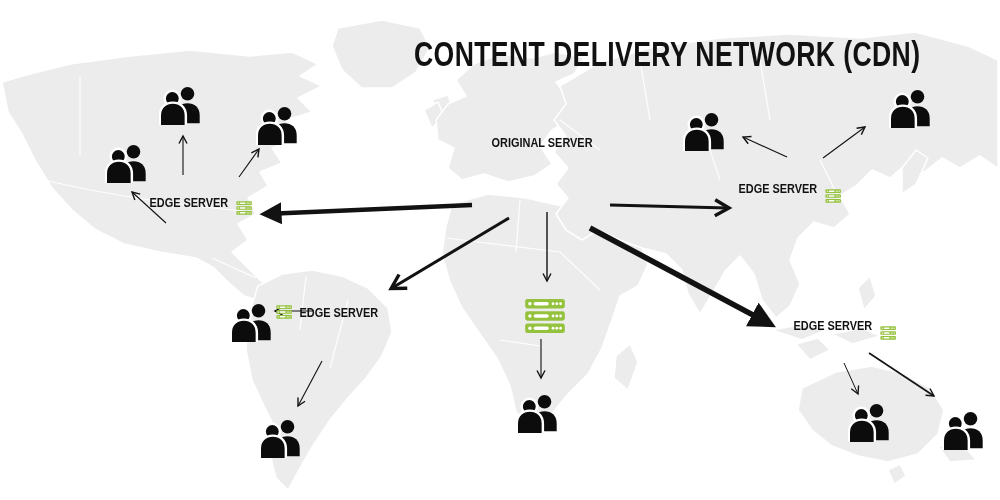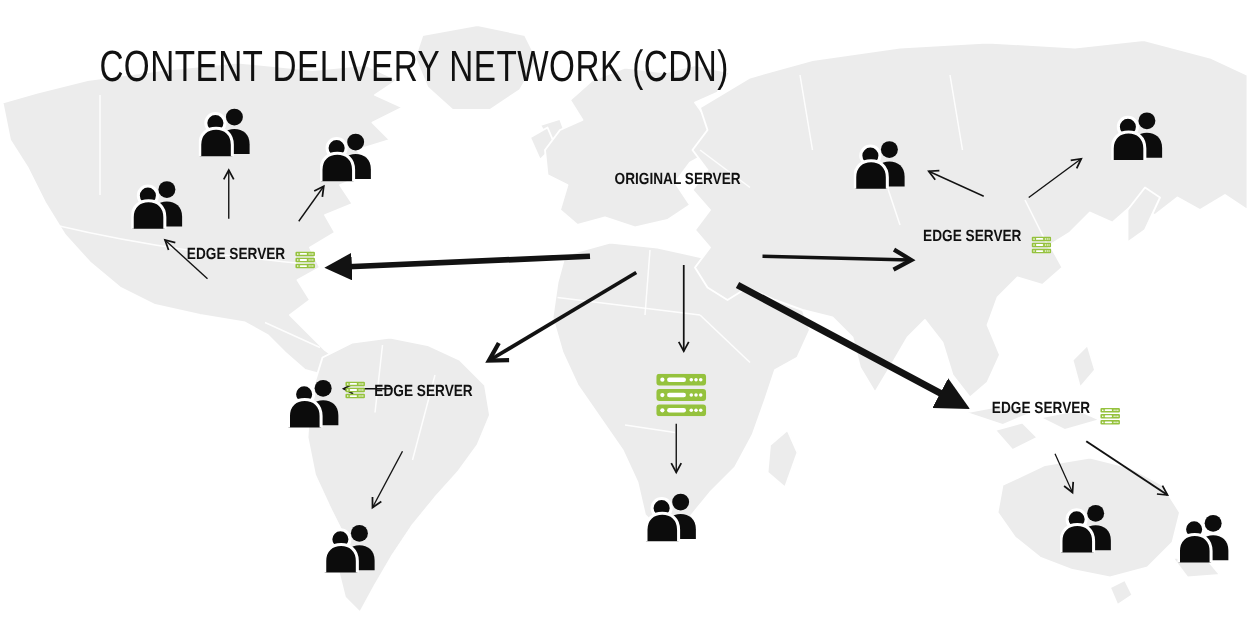--- a/index.html
+++ b/index.html
@@ -8,22 +8,22 @@
     --continent-gray:#ececec;
     --border-white:#ffffff;
     --background:#ffffff;
     --text-black:#111111;
   }
   html,body{margin:0;padding:0;}
   body{font-family:"Liberation Sans",sans-serif;background:#fff;}
   .stage{position:relative;width:1000px;height:500px;background:var(--background);overflow:hidden;}
   .stage svg{display:block;}
   .layer{position:absolute;left:0;top:0;width:1000px;height:500px;}
-  .title{position:absolute;left:0;right:0;top:34px;text-align:left;
-         font-weight:400;font-size:35px;color:var(--text-black);z-index:5;}
+  .title{position:absolute;left:0;right:0;top:34px;text-align:right;
+         font-weight:700;font-size:35px;color:var(--text-black);z-index:5;}
   .title span{display:inline-block;transform:scaleX(.76);letter-spacing:.5px;white-space:nowrap;}
   .node{position:absolute;display:flex;align-items:center;z-index:4;}
   .lbl{font-weight:800;font-size:13px;color:var(--text-black);text-align:center;height:13px;line-height:13px;}
   .lbl span{display:inline-block;transform:scaleX(.84);white-space:nowrap;}
   .users{position:absolute;z-index:4;}
   .mt8{margin-top:0;} .mt12{margin-top:12px;} .mt15{margin-top:15px;}
   .map-shape{fill:var(--continent-gray);stroke:var(--border-white);stroke-width:1.5;stroke-linejoin:round;}
   .bline{fill:none;stroke:var(--border-white);stroke-width:1.2;opacity:.9;}
   .aline{stroke:var(--arrow-black);}
   .grn{fill:var(--accent-green);}

